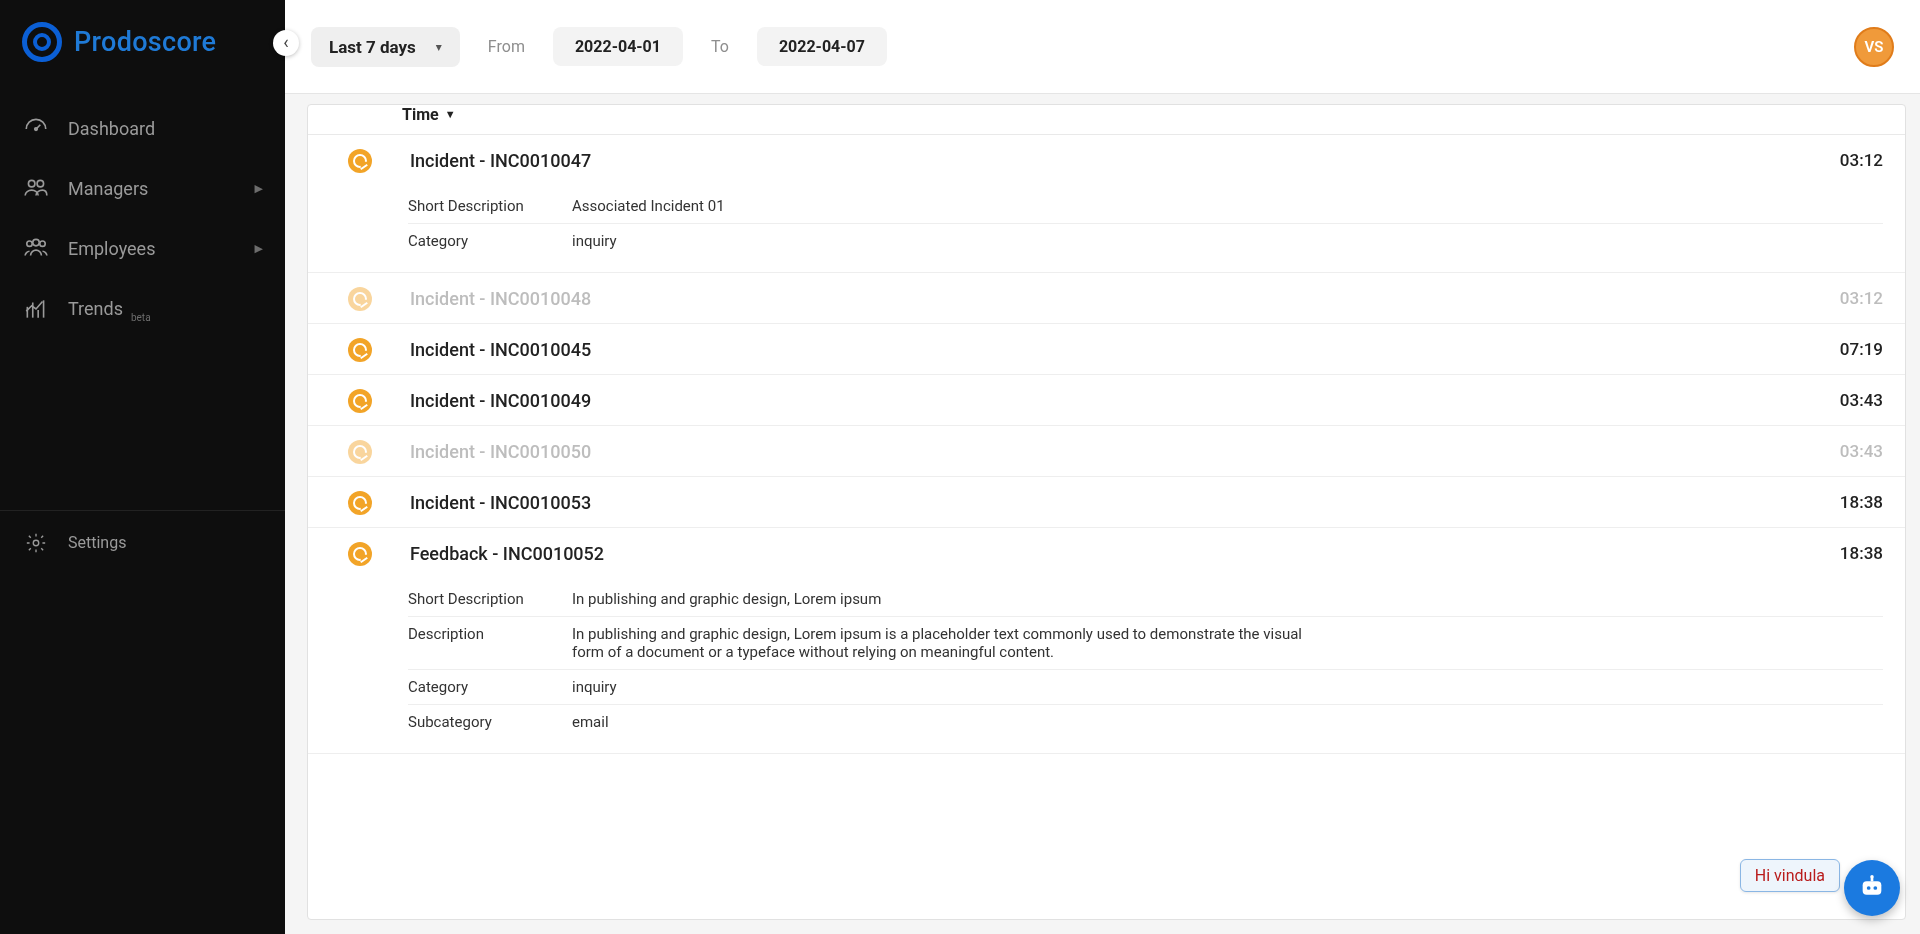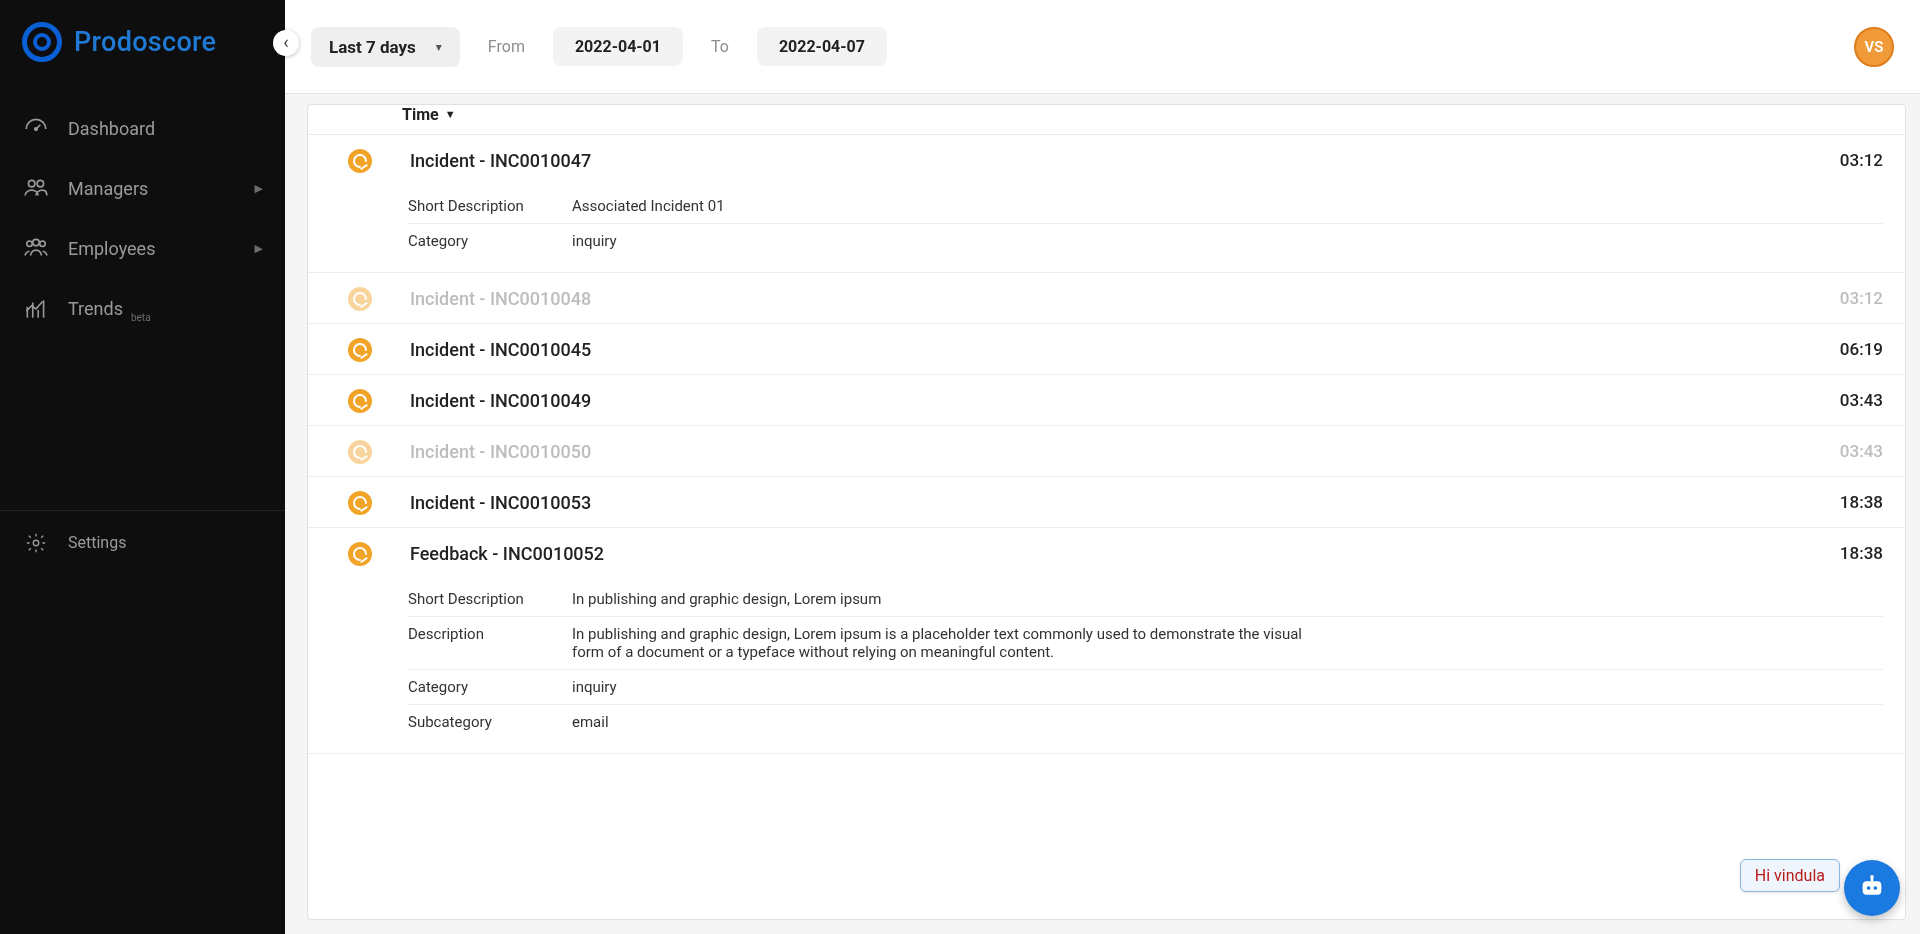--- a/index.html
+++ b/index.html
@@ -216,21 +216,21 @@
               <div class="row-title">Incident - INC0010048</div>
               <div class="row-time">03:12</div>
             </div>
           </div>
           <div class="row">
             <div class="row-main">
               <div class="row-iconcell">
                 <span class="row-icon"></span>
               </div>
               <div class="row-title">Incident - INC0010045</div>
-              <div class="row-time">06:19</div>
+              <div class="row-time">07:19</div>
             </div>
           </div>
           <div class="row">
             <div class="row-main">
               <div class="row-iconcell">
                 <span class="row-icon"></span>
               </div>
               <div class="row-title">Incident - INC0010049</div>
               <div class="row-time">03:43</div>
             </div>

